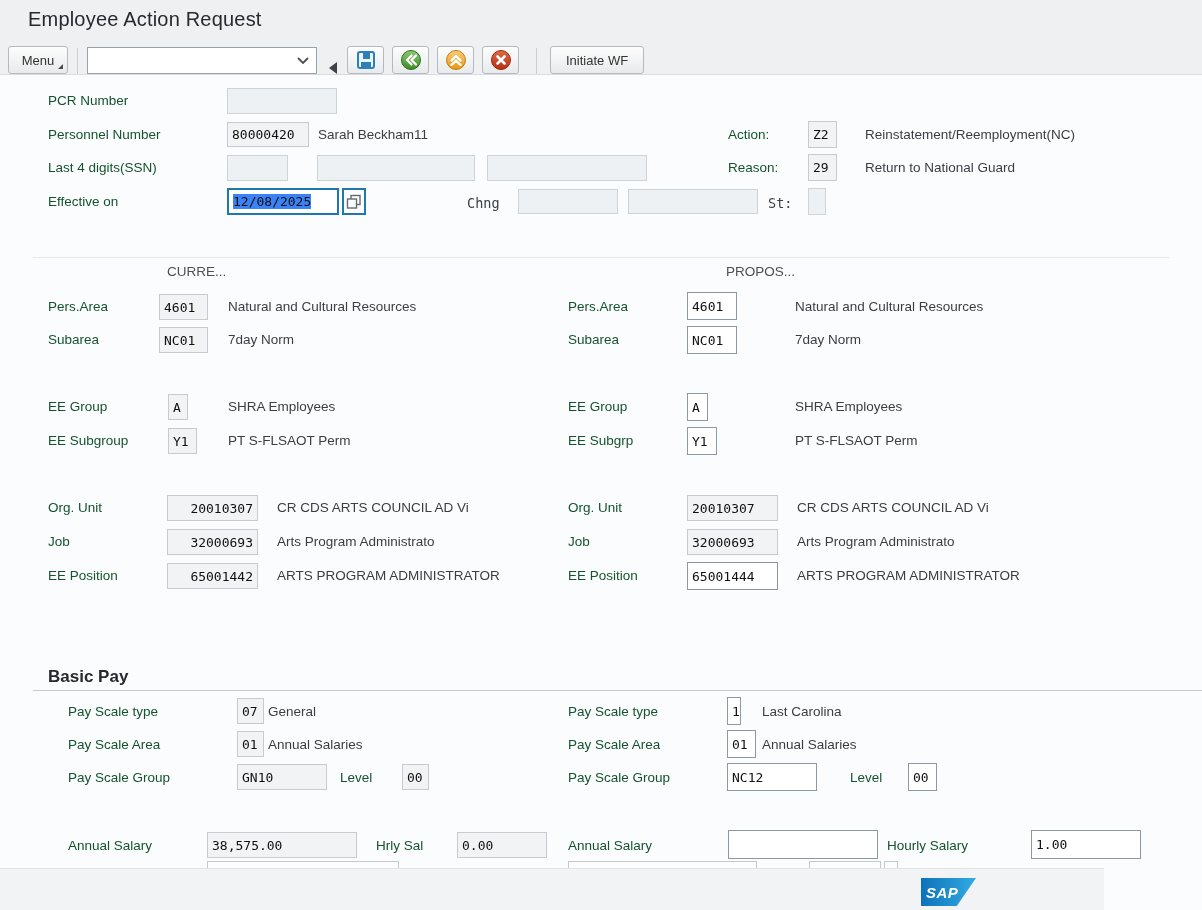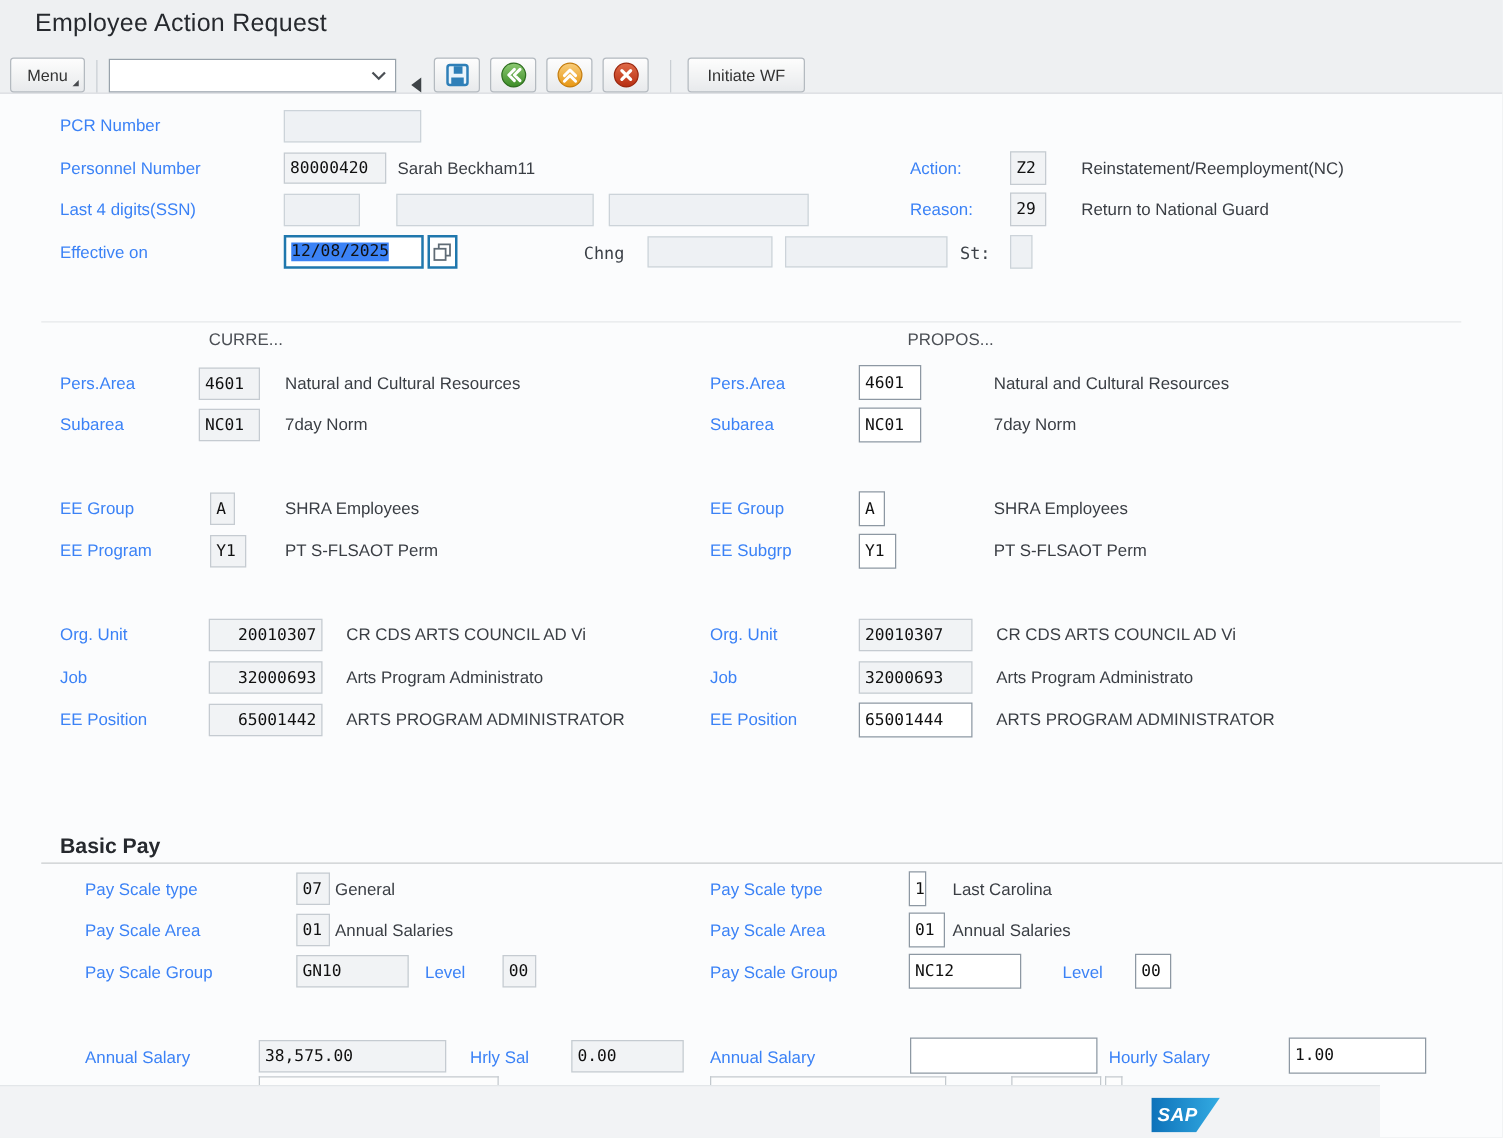--- a/index.html
+++ b/index.html
@@ -31,21 +31,21 @@
     width:230px; height:27px; background:#fff; border:1px solid #98a2ab;
     display:flex; align-items:center; justify-content:space-between; padding:0 6px; cursor:pointer;
   }
   .combo-value { font-size:13px; color:#222; }
   .collapse-tri { width:0; height:0; margin:0 10px 0 12px;
     border-top:6px solid transparent; border-bottom:6px solid transparent;
     border-right:8px solid #3e4347; cursor:pointer; }
   .icon-btn { width:37px; margin-right:8px; }
   .wf-btn { padding:0 15px; margin-left:4px; }
   
-  .lbl { position:absolute; font-size:13.5px; line-height:16px; color:#3b82f6; white-space:nowrap; }
+  .lbl { position:absolute; font-size:13.5px; line-height:16px; color:#14532d; white-space:nowrap; }
   .mono-lbl { font-family:"DejaVu Sans Mono",monospace; font-size:13.5px; color:#3b4047; }
   .desc { position:absolute; font-size:13.5px; line-height:16px; color:#3a3e44; white-space:nowrap; }
   .sec-head { position:absolute; font-size:13.5px; color:#4b4f55; white-space:nowrap; }
   .fld {
     position:absolute; border:1px solid #c5cbd1; background:#f1f3f5;
     font-family:"DejaVu Sans Mono",monospace; font-size:13px; color:#101010;
     padding:0 4px; display:flex; align-items:center; overflow:hidden; white-space:nowrap;
   }
   .fld.white { background:#ffffff; border-color:#8d98a3; }
   .fld.disabled { background:#eef1f4; border-color:#ccd3d9; }
@@ -184,21 +184,21 @@
   <div class="desc" style="left:228px;top:299px">Natural and Cultural Resources</div>
 
   <div class="lbl" style="left:48px;top:332px">Subarea</div>
   <div class="fld" style="left:159px;top:327px;width:49px;height:26px">NC01</div>
   <div class="desc" style="left:228px;top:332px">7day Norm</div>
 
   <div class="lbl" style="left:48px;top:399px">EE Group</div>
   <div class="fld" style="left:168px;top:394px;width:20px;height:26px">A</div>
   <div class="desc" style="left:228px;top:399px">SHRA Employees</div>
 
-  <div class="lbl" style="left:48px;top:433px">EE Program</div>
+  <div class="lbl" style="left:48px;top:433px">EE Subgroup</div>
   <div class="fld" style="left:168px;top:428px;width:29px;height:26px">Y1</div>
   <div class="desc" style="left:228px;top:433px">PT S-FLSAOT Perm</div>
 
   <div class="lbl" style="left:48px;top:500px">Org. Unit</div>
   <div class="fld alignr" style="left:167px;top:495px;width:91px;height:26px">20010307</div>
   <div class="desc" style="left:277px;top:500px">CR CDS ARTS COUNCIL AD Vi</div>
 
   <div class="lbl" style="left:48px;top:534px">Job</div>
   <div class="fld alignr" style="left:167px;top:529px;width:91px;height:26px">32000693</div>
   <div class="desc" style="left:277px;top:534px">Arts Program Administrato</div>

